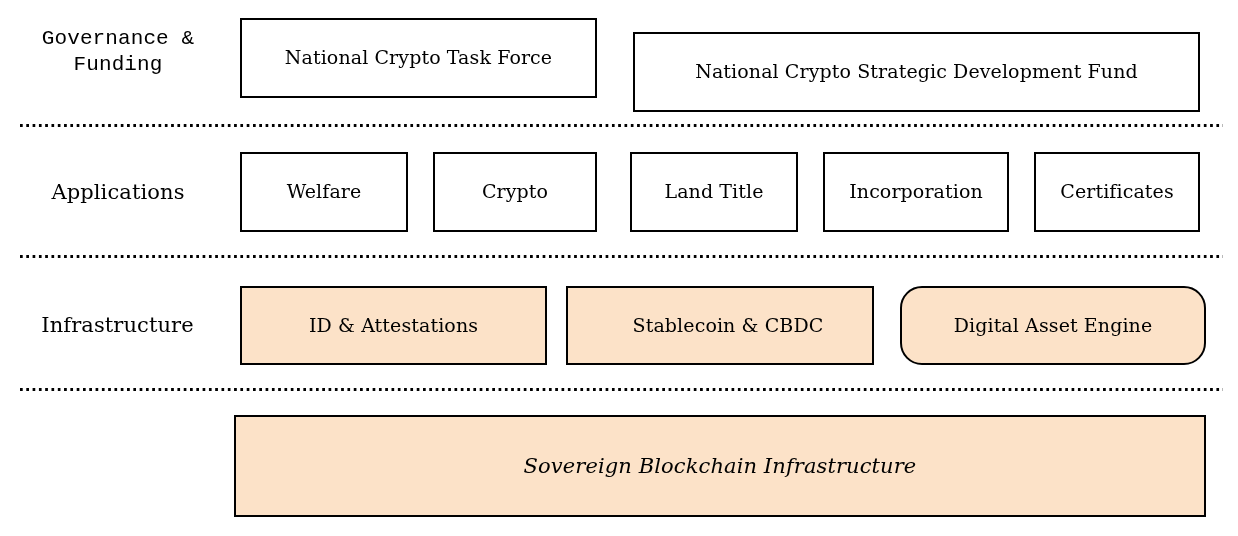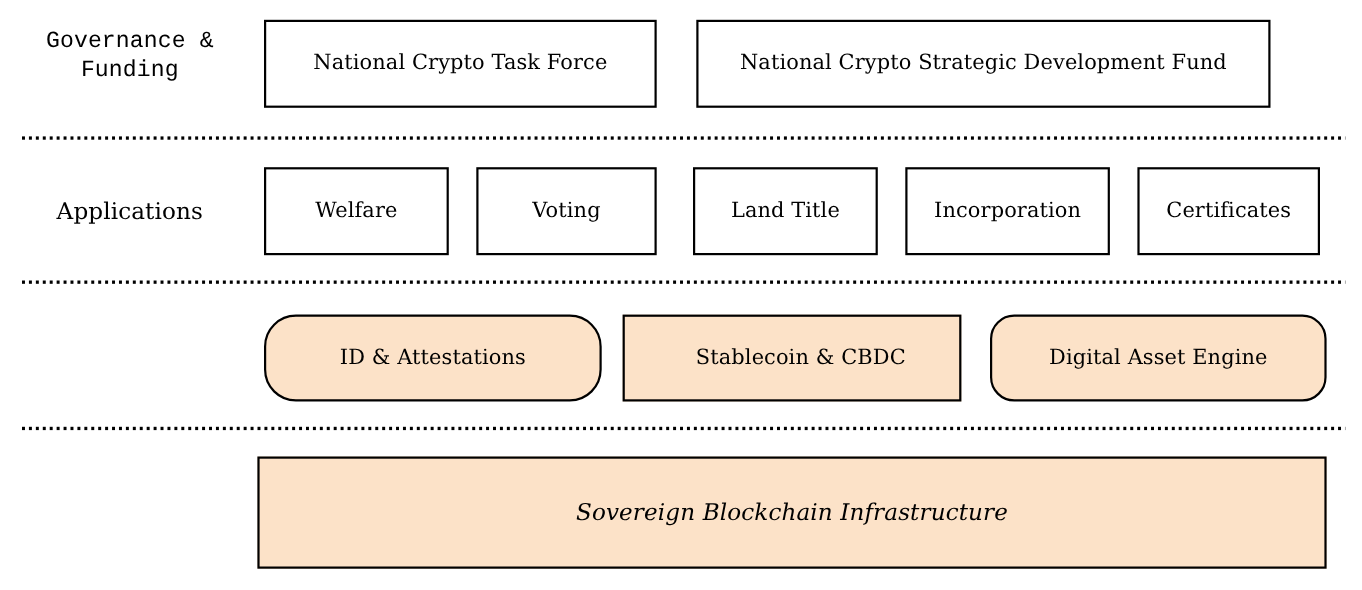--- a/index.html
+++ b/index.html
@@ -72,52 +72,53 @@
 
 <div id="diagram">
 
   <div class="row-label" style="left:18px; top:26px; width:200px;font-family:Liberation Mono, monospace;">Governance &amp;
 Funding</div>
 
   <div class="node" style="left:240px; top:18px; width:357px; height:80px;">
     <span class="node-label">National Crypto Task Force</span>
   </div>
 
-  <div class="node" style="left:633px; top:18px; width:522px; height:80px;">
+  <div class="node" style="left:633px; top:32px; width:567px; height:80px;">
     <span class="node-label">National Crypto Strategic Development Fund</span>
   </div>
 
   <div class="separator" style="left:20px; top:124px; width:1203px;"></div>
 
   <div class="row-label" style="left:18px; top:180px; width:200px;">Applications</div>
 
   <div class="node" style="left:240px; top:152px; width:168px; height:80px;">
     <span class="node-label">Welfare</span>
   </div>
 
   <div class="node" style="left:433px; top:152px; width:164px; height:80px;">
-    <span class="node-label">Voting</span>
+    <span class="node-label">Crypto</span>
   </div>
 
   <div class="node" style="left:630px; top:152px; width:168px; height:80px;">
     <span class="node-label">Land Title</span>
   </div>
 
   <div class="node" style="left:823px; top:152px; width:186px; height:80px;">
     <span class="node-label">Incorporation</span>
   </div>
 
   <div class="node" style="left:1034px; top:152px; width:166px; height:80px;">
     <span class="node-label">Certificates</span>
   </div>
 
   <div class="separator" style="left:20px; top:255px; width:1203px;"></div>
 
+  <div class="row-label" style="left:10px; top:313px; width:215px;">Infrastructure</div>
 
-  <div class="node filled" style="left:240px; top:286px; width:307px; height:79px;border-radius:29px;">
+  <div class="node filled" style="left:240px; top:286px; width:307px; height:79px;">
     <span class="node-label">ID &amp; Attestations</span>
   </div>
 
   <div class="node filled" style="left:566px; top:286px; width:308px; height:79px;padding-left:16px;">
     <span class="node-label">Stablecoin &amp; CBDC</span>
   </div>
 
   <div class="node filled" style="left:900px; top:286px; width:306px; height:79px;border-radius:22px;">
     <span class="node-label">Digital Asset Engine</span>
   </div>

